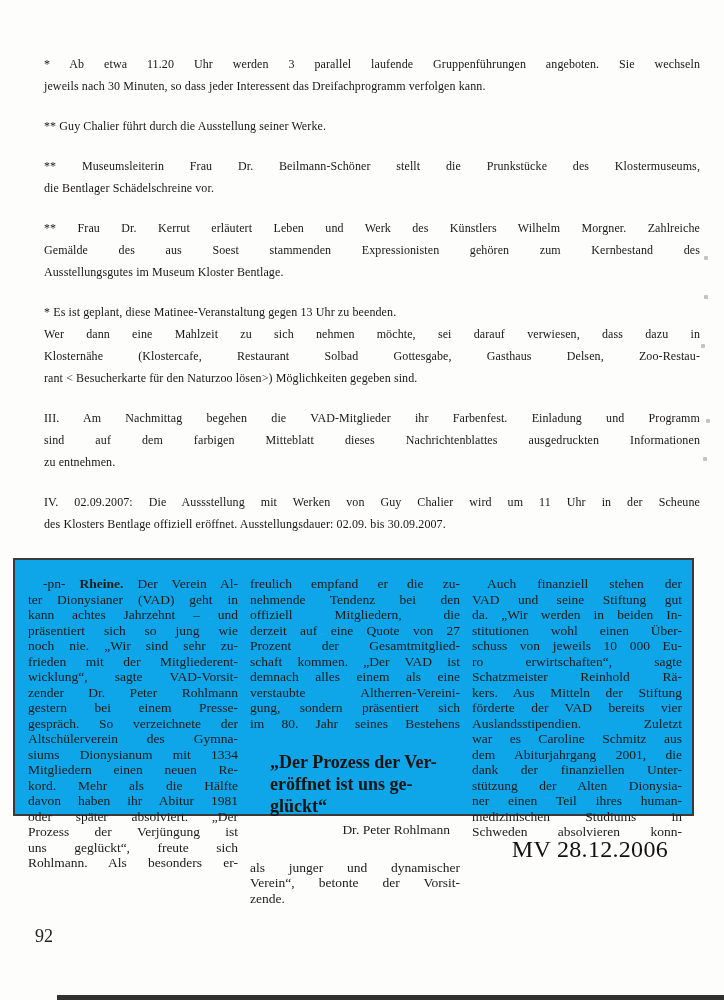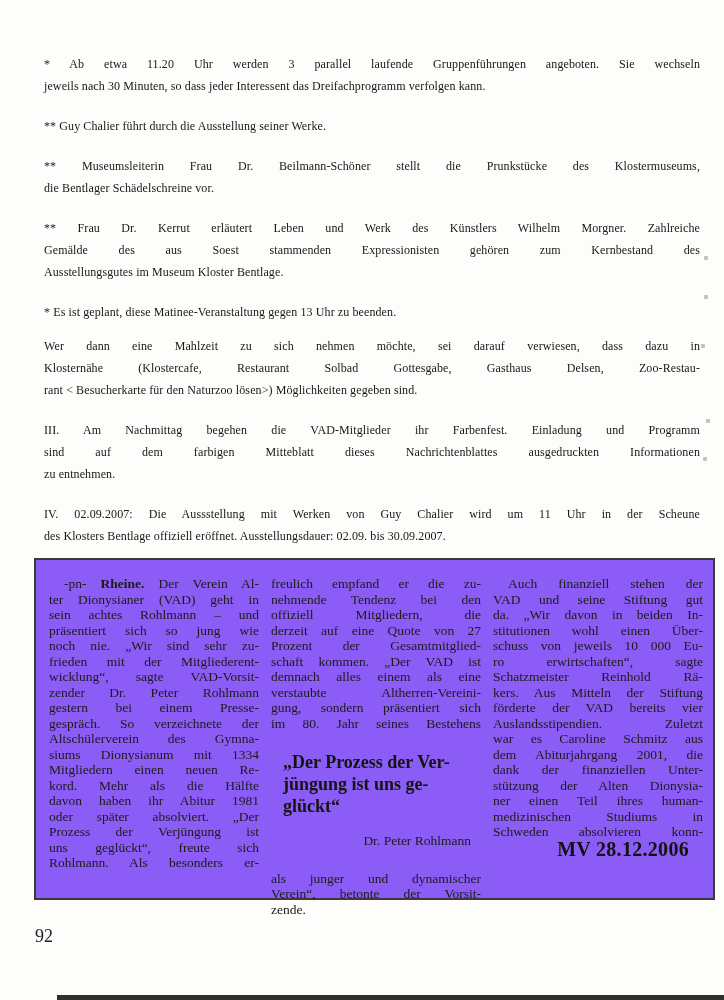--- a/index.html
+++ b/index.html
@@ -9,45 +9,45 @@
     font-family:"Liberation Serif", serif;
   }
   .page{position:absolute;inset:0;background:#fdfdfc;}
 
   
   .typed{
     position:absolute;left:44px;top:53px;width:656px;
     font-size:12px;line-height:22px;color:#181715;letter-spacing:0.1px;
   }
   .para{margin:0 0 18px 0;}
-  .para.tight{margin-bottom:12px;}
+  .para.tight{margin-bottom:0;}
   .ln{text-align:justify;text-align-last:justify;}
   .ln.last{text-align-last:left;}
   .jall .ln.last{text-align-last:justify;}
   .noj .ln,.noj .ln.last{text-align:left;text-align-last:left;}
   .ind{padding-left:15px;}
 
   
   .clipping{
-    position:absolute;left:34px;top:558px;width:681px;height:342px;
-    border:2px solid #3a3a38;box-sizing:border-box;background:#8b5cf6;
+    position:absolute;left:13px;top:558px;width:681px;height:258px;
+    border:2px solid #3a3a38;box-sizing:border-box;background:#0ea5e9;
   }
   .cols{display:flex;gap:12px;padding:16px 12px 0 13px;}
   .col{
     width:210px;flex:0 0 210px;
     font-size:13.5px;line-height:15.5px;color:#1c1b19;
   }
   .quote{
     font-weight:bold;font-size:18px;line-height:22px;
-    margin:20px 0 0 12px;color:#151412;
+    margin:20px 0 0 20px;color:#151412;
   }
-  .attrib{text-align:right;padding-right:10px;margin-top:16px;font-size:13.5px;color:#1c1b19;}
+  .attrib{text-align:right;padding-right:10px;margin-top:5px;font-size:13.5px;color:#1c1b19;}
   .part2{margin-top:22px;}
   .dateline{
-    font-size:20px;font-weight:bold;text-align:right;
+    font-size:24px;font-weight:normal;text-align:right;
     padding-right:14px;margin-top:2px;letter-spacing:0.3px;color:#131210;
   }
 
   
   .pagenum{position:absolute;left:35px;top:926px;font-size:18px;color:#222;}
   .bottom-bar{position:absolute;left:57px;right:0;bottom:0;height:5px;background:#30302e;}
   .speck{position:absolute;width:4px;height:4px;background:#8a8a86;border-radius:1px;opacity:.5;}
   .s1{left:704px;top:256px;} .s2{left:704px;top:295px;} .s3{left:701px;top:344px;}
   .s4{left:706px;top:419px;} .s5{left:703px;top:457px;}
 </style>
@@ -90,21 +90,21 @@
         <div class="ln">IV. 02.09.2007: Die Aussstellung mit Werken von Guy Chalier wird um 11 Uhr in der Scheune</div>
         <div class="ln last">des Klosters Bentlage offiziell eröffnet. Ausstellungsdauer: 02.09. bis 30.09.2007.</div>
       </div>
   </div>
 
   <div class="clipping">
     <div class="cols">
       <div class="col jall">
           <div class="ln ind">-pn- <b>Rheine.</b> Der Verein Al-</div>
           <div class="ln">ter Dionysianer (VAD) geht in</div>
-          <div class="ln">sein achtes Rohlmann – und</div>
+          <div class="ln">kann achtes Jahrzehnt – und</div>
           <div class="ln">präsentiert sich so jung wie</div>
           <div class="ln">noch nie. „Wir sind sehr zu-</div>
           <div class="ln">frieden mit der Mitgliederent-</div>
           <div class="ln">wicklung“, sagte VAD-Vorsit-</div>
           <div class="ln">zender Dr. Peter Rohlmann</div>
           <div class="ln">gestern bei einem Presse-</div>
           <div class="ln">gespräch. So verzeichnete der</div>
           <div class="ln">Altschülerverein des Gymna-</div>
           <div class="ln">siums Dionysianum mit 1334</div>
           <div class="ln">Mitgliedern einen neuen Re-</div>
@@ -123,35 +123,35 @@
             <div class="ln">derzeit auf eine Quote von 27</div>
             <div class="ln">Prozent der Gesamtmitglied-</div>
             <div class="ln">schaft kommen. „Der VAD ist</div>
             <div class="ln">demnach alles einem als eine</div>
             <div class="ln">verstaubte Altherren-Vereini-</div>
             <div class="ln">gung, sondern präsentiert sich</div>
             <div class="ln last">im 80. Jahr seines Bestehens</div>
           </div>
         <div class="quote noj">
             <div class="ln">„Der Prozess der Ver-</div>
-            <div class="ln">jüngung ist uns ge-</div>
+            <div class="ln">eröffnet ist uns ge-</div>
             <div class="ln last">glückt“</div>
           </div>
         <div class="attrib">Dr. Peter Rohlmann</div>
         <div class="part2">
             <div class="ln">als junger und dynamischer</div>
             <div class="ln">Verein“, betonte der Vorsit-</div>
             <div class="ln last">zende.</div>
           </div>
       </div>
       <div class="col">
         <div class="jall">
             <div class="ln ind">Auch finanziell stehen der</div>
             <div class="ln">VAD und seine Stiftung gut</div>
-            <div class="ln">da. „Wir davon in beiden In-</div>
+            <div class="ln">da. „Wir werden in beiden In-</div>
             <div class="ln">stitutionen wohl einen Über-</div>
             <div class="ln">schuss von jeweils 10 000 Eu-</div>
             <div class="ln">ro erwirtschaften“, sagte</div>
             <div class="ln">Schatzmeister Reinhold Rä-</div>
             <div class="ln">kers. Aus Mitteln der Stiftung</div>
             <div class="ln">förderte der VAD bereits vier</div>
             <div class="ln">Auslandsstipendien. Zuletzt</div>
             <div class="ln">war es Caroline Schmitz aus</div>
             <div class="ln">dem Abiturjahrgang 2001, die</div>
             <div class="ln">dank der finanziellen Unter-</div>

